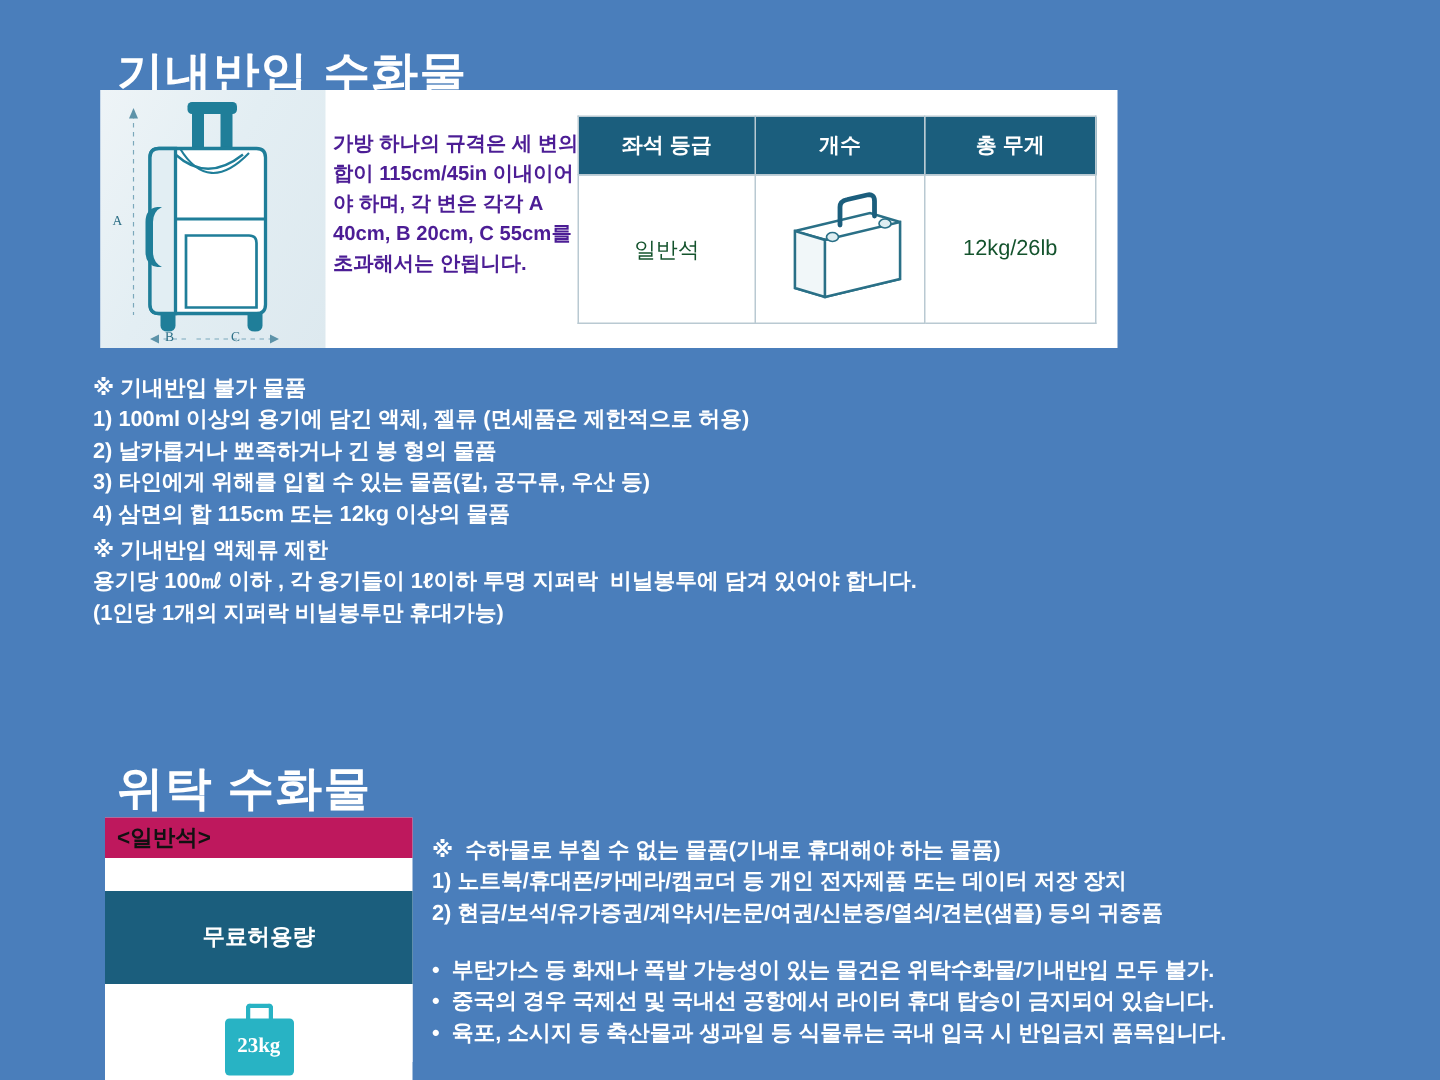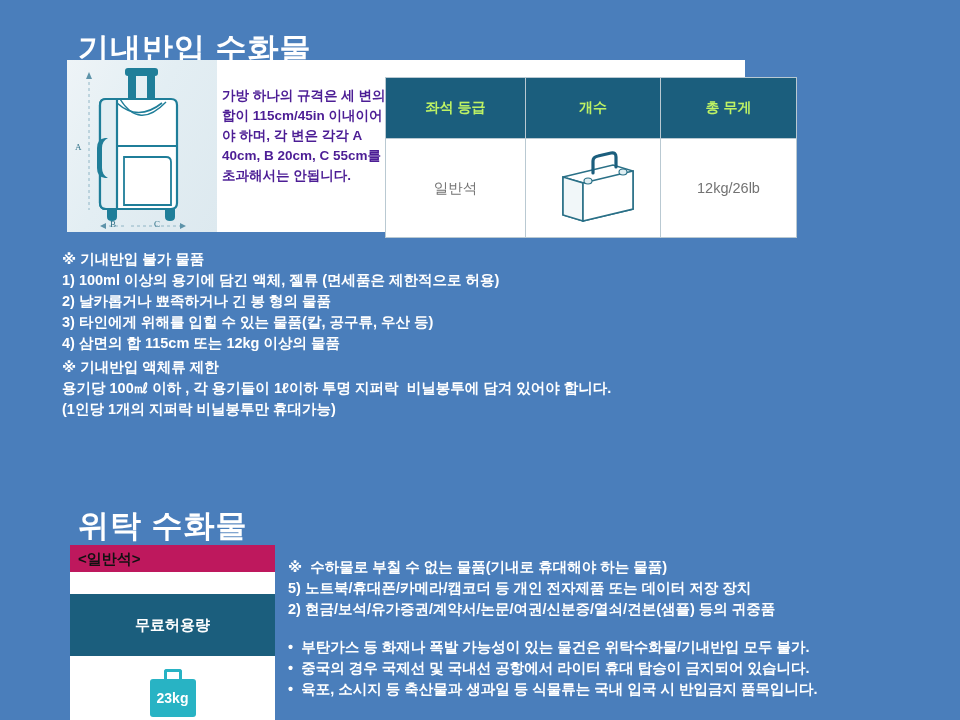--- a/index.html
+++ b/index.html
@@ -81,30 +81,30 @@
   .carryon-table {
     position: absolute;
     left: 318px;
     top: 17px;
     width: 342px;
     border-collapse: collapse;
     table-layout: fixed;
   }
   .carryon-table th {
     background: #1b5e7d;
-    color: #bef264;
+    color: #ffffff;
     font-size: 14px;
     font-weight: bold;
     height: 38px;
     border: 1px solid #b9c9d2;
-    padding: 11px;
+    padding: 0;
   }
   .carryon-table td {
     background: #ffffff;
-    color: #737373;
+    color: #14532d;
     font-size: 14.5px;
     height: 98px;
     border: 1px solid #b9c9d2;
     text-align: center;
     vertical-align: middle;
     padding: 0;
     font-weight: 500;
   }
   .col-class { width: 117px; }
   .col-count { width: 112px; }
@@ -183,20 +183,21 @@
     width: 46px;
     height: 38px;
     background: #28b3c4;
     border-radius: 3px;
     color: #ffffff;
     font-size: 14px;
     font-weight: bold;
     display: flex;
     align-items: center;
     justify-content: center;
+    font-family: Liberation Serif, serif;
   }
 
   
   #notes-nocheck   { left: 288px; top: 557px; }
   #notes-bullets   { left: 288px; top: 637px; }
 </style>
 </head>
 <body>
 
 <div class="page">
@@ -294,20 +295,20 @@
     <div class="checked-subhead">무료허용량</div>
     <div class="checked-body">
       <div class="kg-icon">
         <div class="kg-handle"></div>
         <div class="kg-body">23kg</div>
       </div>
     </div>
   </div>
 
   <div class="notes" id="notes-nocheck">※  수하물로 부칠 수 없는 물품(기내로 휴대해야 하는 물품)
-5) 노트북/휴대폰/카메라/캠코더 등 개인 전자제품 또는 데이터 저장 장치
+1) 노트북/휴대폰/카메라/캠코더 등 개인 전자제품 또는 데이터 저장 장치
 2) 현금/보석/유가증권/계약서/논문/여권/신분증/열쇠/견본(샘플) 등의 귀중품</div>
 
   <div class="notes" id="notes-bullets">•  부탄가스 등 화재나 폭발 가능성이 있는 물건은 위탁수화물/기내반입 모두 불가.
 •  중국의 경우 국제선 및 국내선 공항에서 라이터 휴대 탑승이 금지되어 있습니다.
 •  육포, 소시지 등 축산물과 생과일 등 식물류는 국내 입국 시 반입금지 품목입니다.</div>
 
 </div>
 
 </body></html>

